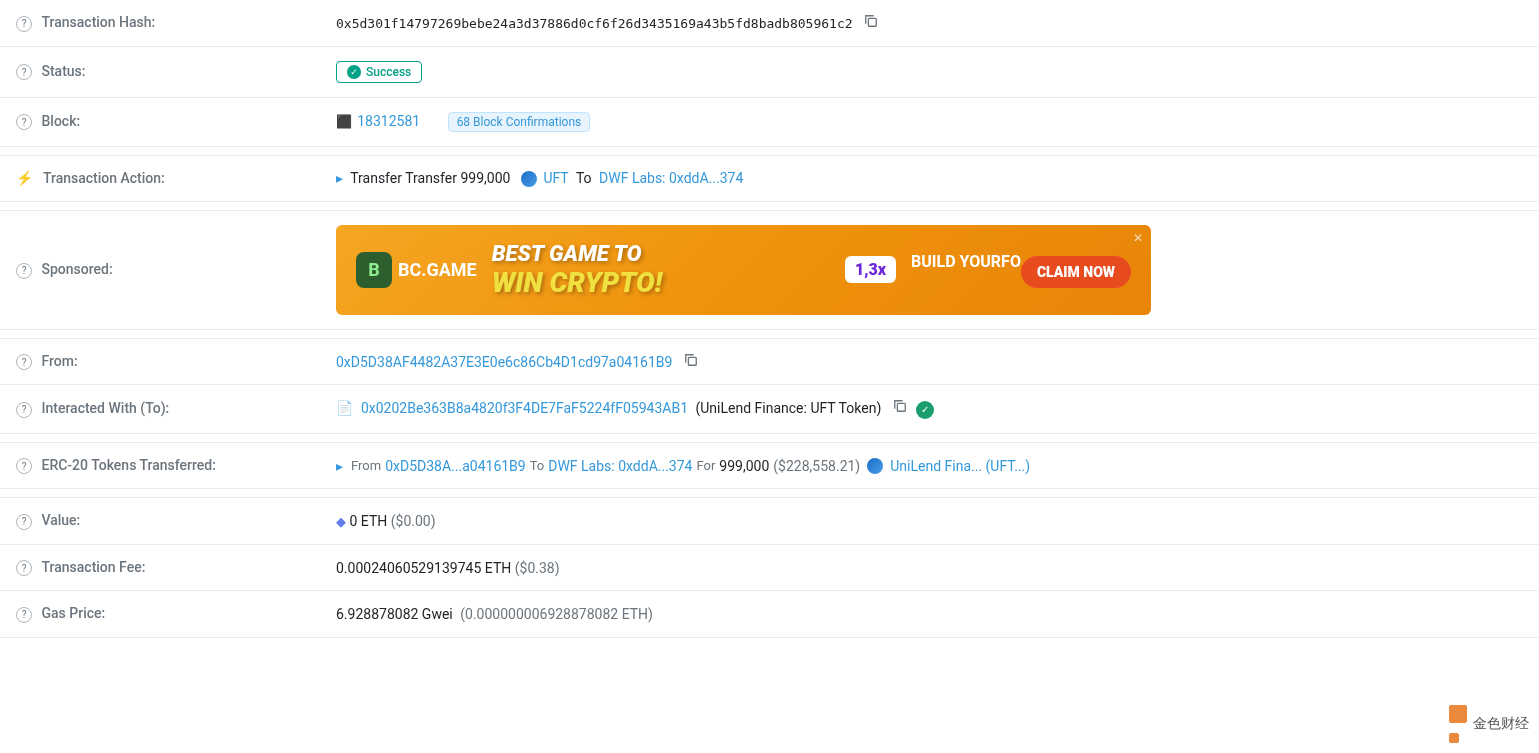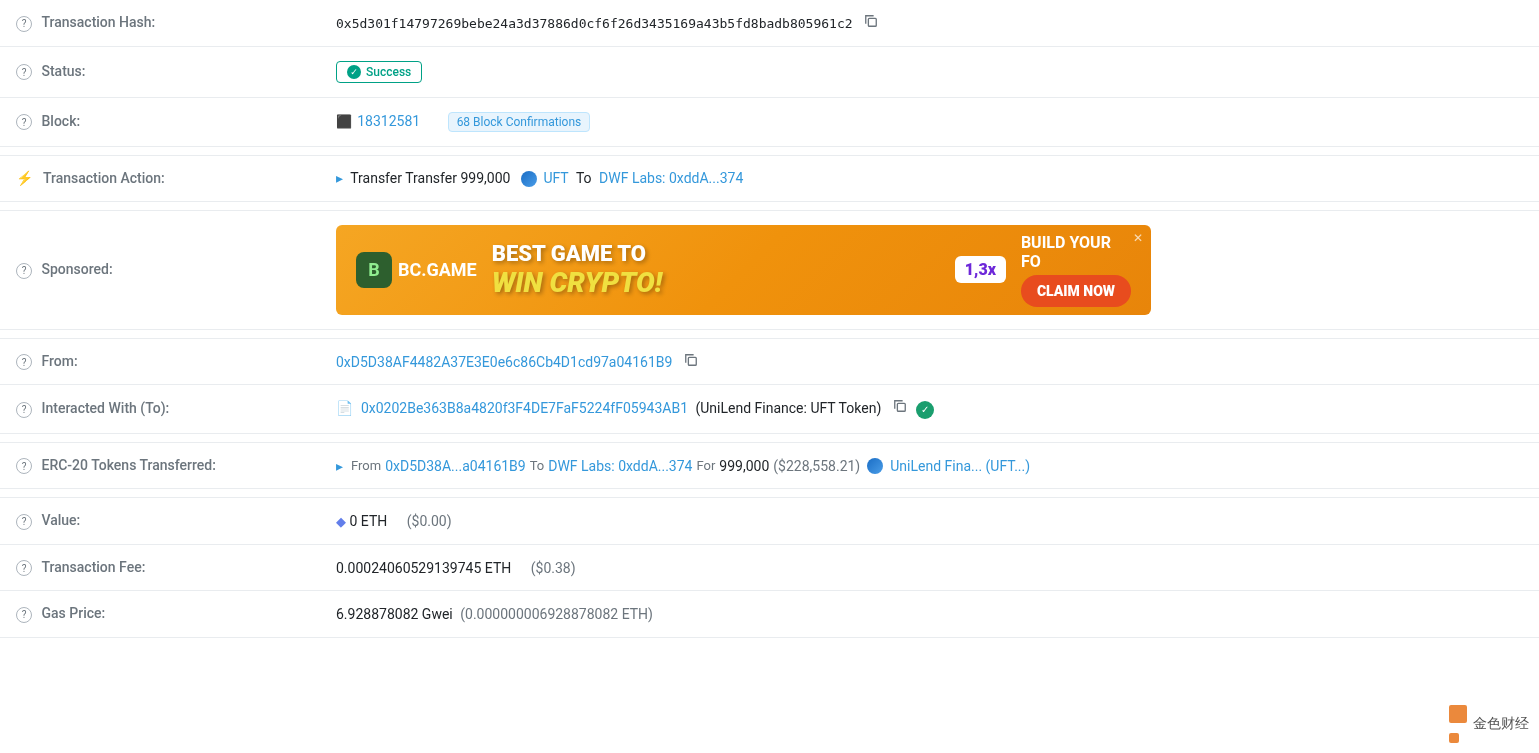--- a/index.html
+++ b/index.html
@@ -160,39 +160,40 @@
       font-weight: bold;
     }
     .ad-text {
       flex: 1;
     }
     .ad-main-text {
       font-size: 22px;
       font-weight: 900;
       color: #fff;
       text-shadow: 2px 2px 4px rgba(0,0,0,0.3);
+      font-style: italic;
     }
     .ad-sub-text {
       font-size: 28px;
       font-weight: 900;
       color: #f0e040;
       text-shadow: 2px 2px 4px rgba(0,0,0,0.3);
       font-style: italic;
     }
     .ad-badge {
       background: #fff;
       color: #6d28d9;
       font-weight: 900;
       padding: 4px 10px;
       border-radius: 6px;
       font-size: 16px;
     }
     .ad-right {
       display: flex;
-      flex-direction: column;
+      flex-direction: row;
       align-items: flex-start;
       color: white;
       font-weight: bold;
       font-size: 16px;
     }
     .ad-cta {
       background: #e84c1e;
       color: #fff;
       font-weight: 900;
       padding: 8px 16px;
@@ -234,21 +235,21 @@
     .from-to-label {
       color: #6c757d;
       font-size: 13px;
     }
     .eth-icon {
       color: #627eea;
       font-size: 13px;
     }
     .value-usd {
       color: #6c757d;
-      margin-left: 16px;
+      margin-left: 0;
     }
     .label-bold { font-weight: 500; }
     .gas-muted { color: #6c757d; }
     .watermark {
       position: fixed;
       bottom: 10px;
       right: 10px;
       display: flex;
       align-items: center;
       gap: 6px;

